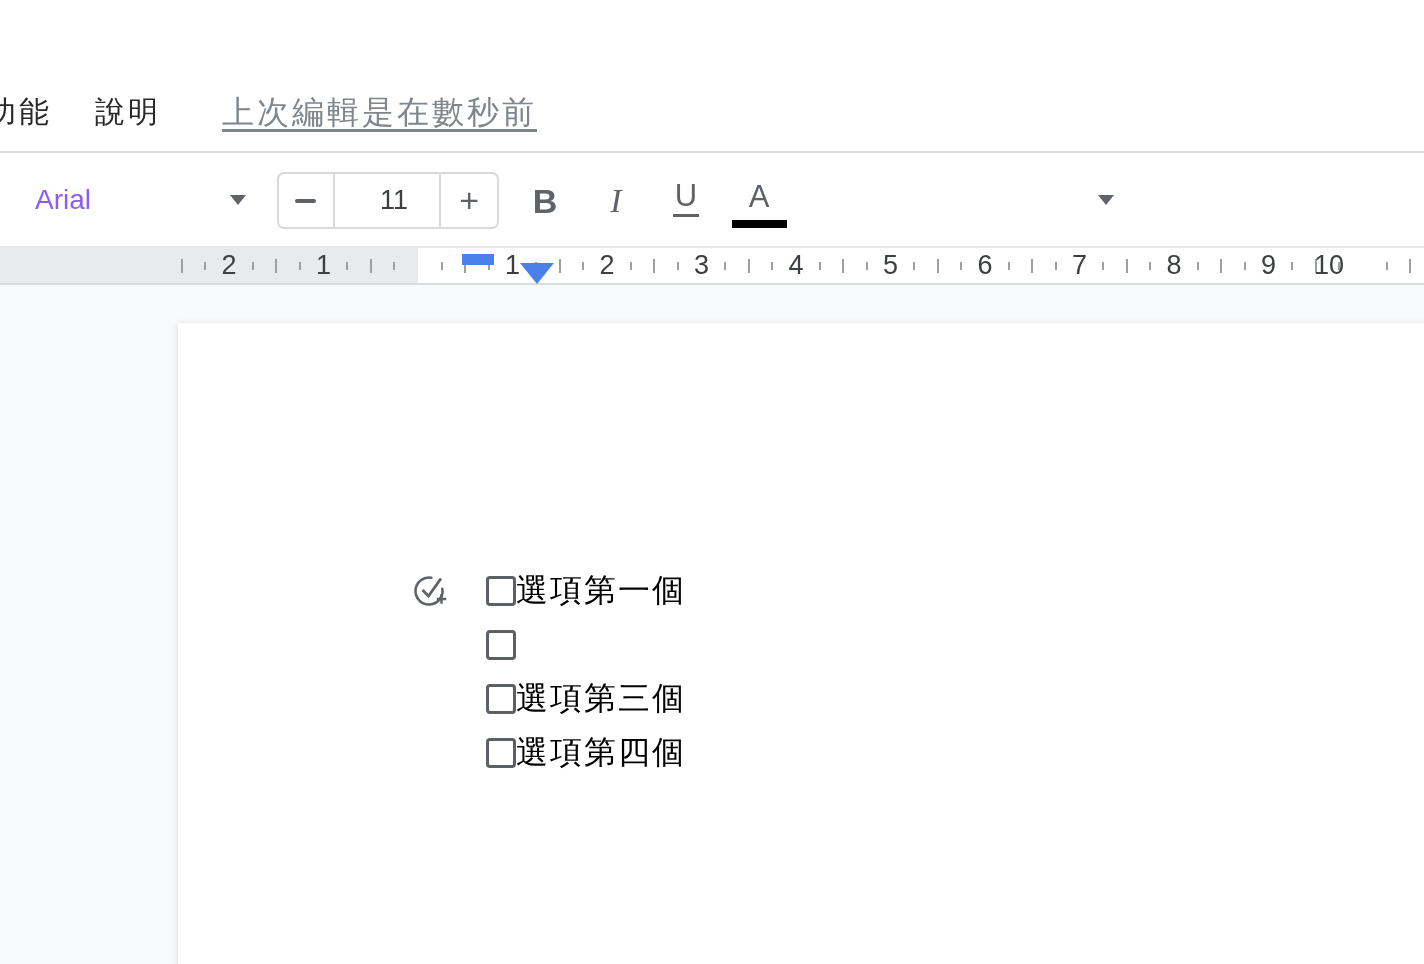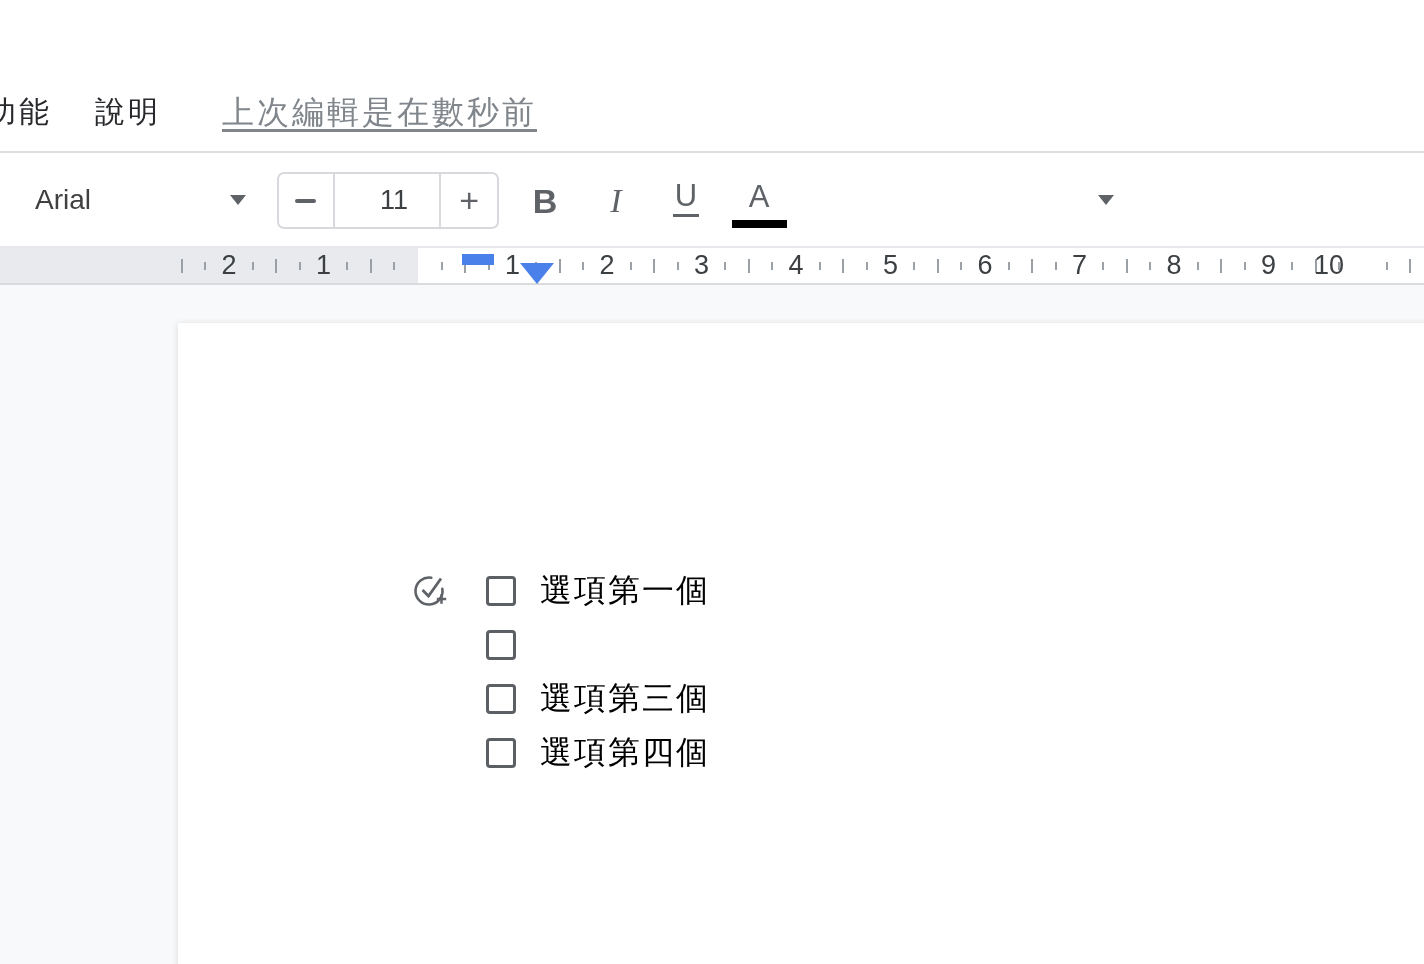--- a/index.html
+++ b/index.html
@@ -15,21 +15,21 @@
   .menu-item-1{left:95px;}
   .last-edit{position:absolute;left:222px;top:92px;height:40px;line-height:40px;
              font-size:32px;letter-spacing:3px;color:#80868b;white-space:nowrap;
              text-decoration:underline;text-decoration-thickness:2.5px;text-underline-offset:6px;
              cursor:pointer;}
 
   
   .toolbar-row{position:absolute;left:0;top:151px;width:100%;height:95px;background:#fff;
                border-top:2px solid #dcdde1;box-sizing:border-box;}
   .tb-abs{position:absolute;display:flex;align-items:center;justify-content:center;}
-  .font-name{left:35px;top:25px;height:44px;font-size:28px;font-weight:500;color:#404040;cursor:pointer;}
+  .font-name{left:35px;top:25px;height:44px;font-size:28px;font-weight:500;color:#8b5cf6;cursor:pointer;}
   .font-dd{left:230px;top:42px;cursor:pointer;}
   .size-group{position:absolute;left:277px;top:19px;width:222px;height:57px;
               border:2px solid #d7d9dd;border-radius:7px;box-sizing:border-box;
               display:flex;align-items:stretch;}
   .size-cell{display:flex;align-items:center;justify-content:center;cursor:pointer;}
   .size-minus{width:58px;border-right:2px solid #d7d9dd;}
   .size-value{width:98px;font-size:27px;font-weight:500;color:#3c4043;padding-left:14px;}
   .size-plus{width:60px;border-left:2px solid #d7d9dd;font-size:34px;font-weight:500;color:#5f6368;}
   .minus-bar{width:21px;height:4px;background:#5f6368;border-radius:2px;}
   .tb-btn{cursor:pointer;}
@@ -71,21 +71,21 @@
 
   
   .canvas{position:absolute;left:0;top:285px;width:100%;height:679px;background:#f8f9fa;overflow:hidden;}
   .page{position:absolute;left:178px;top:38px;width:1320px;height:720px;background:#fff;
         box-shadow:0 1px 6px rgba(60,64,67,0.18);cursor:text;}
   .check-add{position:absolute;left:234px;top:248px;width:40px;height:40px;cursor:pointer;}
   .checklist{position:absolute;left:308px;top:241px;}
   .check-row{display:flex;align-items:center;height:54px;}
   .checkbox{width:30px;height:30px;box-sizing:border-box;border:3.2px solid #5c6064;
             border-radius:4px;background:#fff;cursor:pointer;flex:none;}
-  .check-label{margin-left:24px;font-size:32px;letter-spacing:2px;color:#000;white-space:nowrap;}
+  .check-label{font-size:32px;letter-spacing:2px;color:#000;white-space:nowrap;}
 
   svg{display:block;}
 </style>
 </head>
 <body>
 
 <div class="frame">
 
   <div class="menu-row">
     <span class="menu-item menu-item-0">功能</span>

